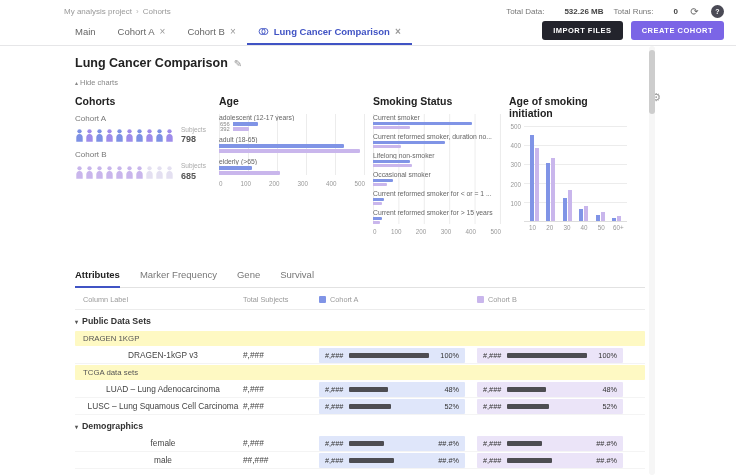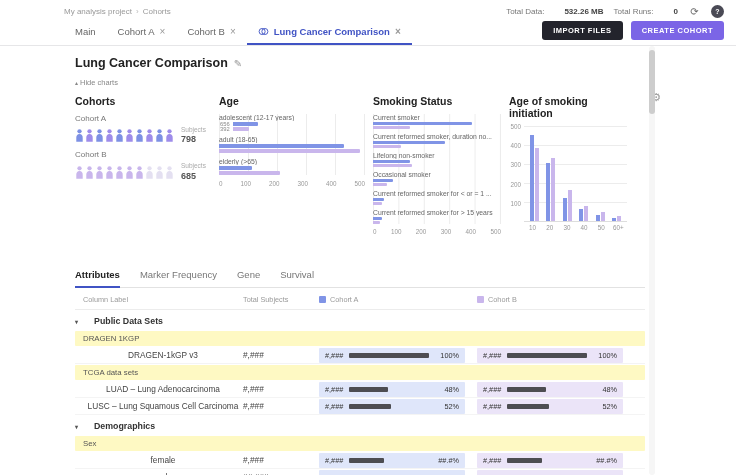--- a/index.html
+++ b/index.html
@@ -103,21 +103,21 @@
   .ttab.active { color:#222; font-weight:bold; border-bottom-color:var(--accent); }
 
   .thead { display:grid; grid-template-columns:168px 76px 146px 12px 146px; align-items:center;
     padding:7px 0 5px; border-bottom:1px solid #ececec; font-size:7.3px; color:#9a9a9a; }
   .thead .c1 { padding-left:8px; }
   .legend { display:flex; align-items:center; gap:4px; }
   .sq { width:7px; height:7px; border-radius:1px; display:inline-block; }
   .sq.a { background:var(--cohort-a); }
   .sq.b { background:var(--cohort-b); }
 
-  .section-row { display:flex; align-items:center; gap:16px; padding:6px 0 4px;
+  .section-row { display:flex; align-items:center; gap:4px; padding:6px 0 4px;
     font-size:8.8px; font-weight:bold; color:#333; cursor:pointer; }
   .sec-caret { font-size:6px; color:#555; }
   .group-row { background:#fef9c3; font-size:7.8px; color:#555; padding:3px 8px;
     margin:1px 0; border-radius:1px; }
   .data-row { display:grid; grid-template-columns:168px 76px 146px 12px 146px;
     align-items:center; height:17px; border-bottom:1px solid #f4f4f4; }
   .cell-label { padding-left:8px; font-size:8.3px; color:#444; white-space:nowrap;
     overflow:hidden; text-overflow:ellipsis;text-align:center; }
   .cell-total { font-size:8.3px; color:#444; }
   .ccell { height:15px; display:flex; align-items:center; padding:0 6px;
@@ -570,21 +570,20 @@
               <div class="track">
                 <div class="fill" style="width: 52%;"></div>
               </div>
               <span class="pct">52%</span>
             </div>
           </div>
           <div class="section-row">
             <span class="sec-caret">▾</span>
             <span>Demographics</span>
           </div>
-          <div class="group-row">Sex</div>
           <div class="data-row">
             <div class="cell-label" title="female">female</div>
             <div class="cell-total">#,###</div>
             <div class="ccell a">
               <span class="val">#,###</span>
               <div class="track">
                 <div class="fill" style="width: 44%;"></div>
               </div>
               <span class="pct">##.#%</span>
             </div>

